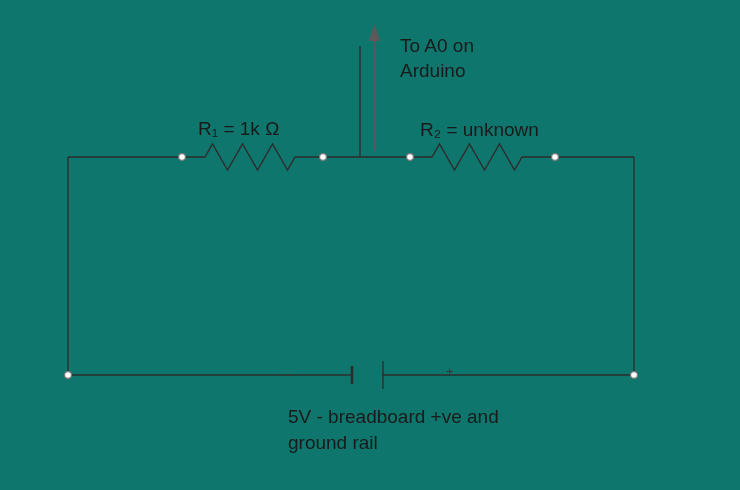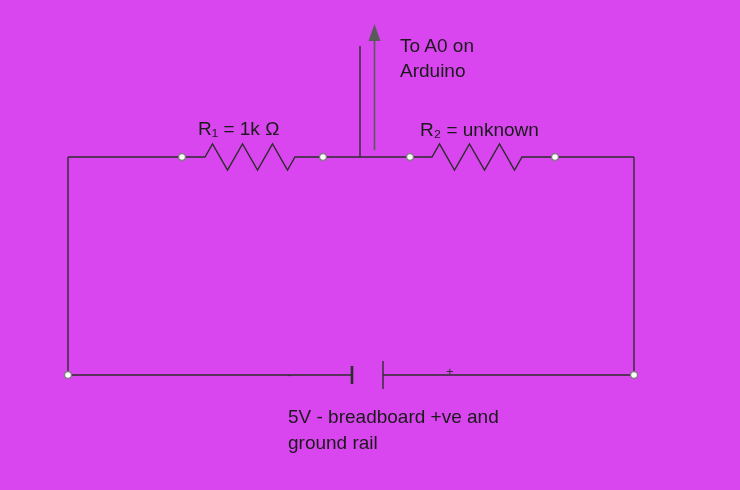--- a/index.html
+++ b/index.html
@@ -5,21 +5,21 @@
   html, body {
     margin: 0;
     padding: 0;
     background: #ffffff;
     font-family: "Liberation Sans", sans-serif;
   }
   .canvas {
     position: relative;
     width: 740px;
     height: 490px;
-    background: #d946ef;
+    background: #0f766e;
     overflow: hidden;
   }
   svg text {
     font-family: "Liberation Sans", sans-serif;
     fill: #1a1a1a;
   }
   .label {
     font-size: 19px;
   }
   .terminal-sign {

